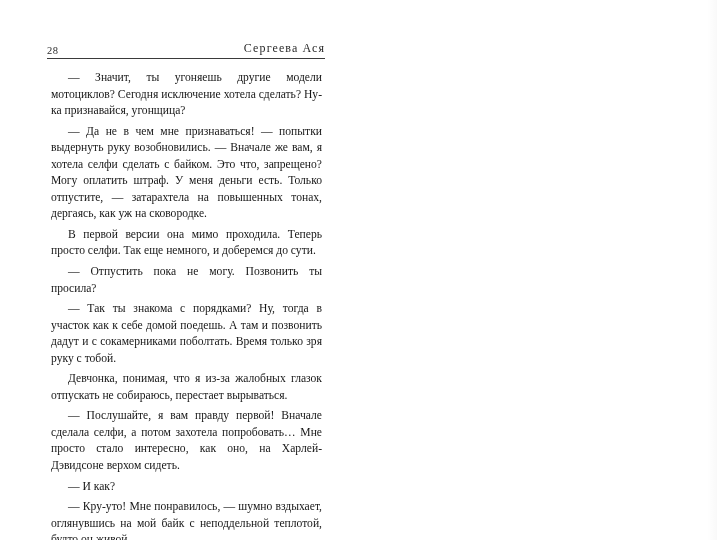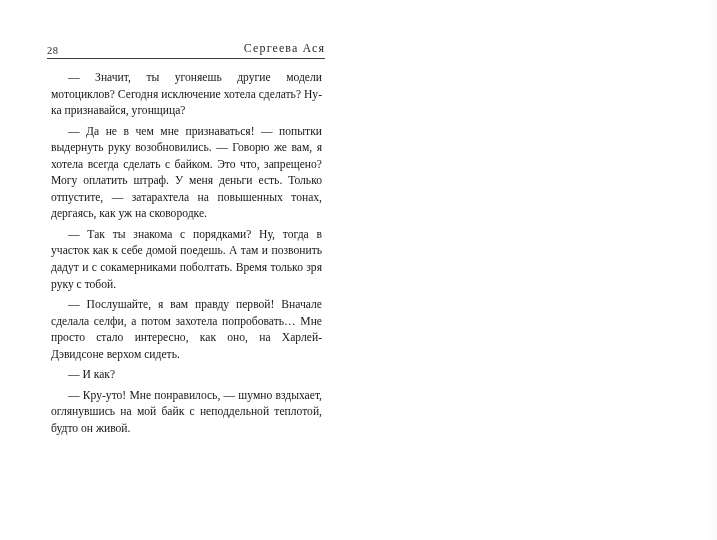--- a/index.html
+++ b/index.html
@@ -109,22 +109,25 @@
 
     <div class="running-head">
       <span class="folio">28</span>
       <span class="head-title">Сергеева Ася</span>
     </div>
 
     <div class="head-rule"></div>
 
     <div class="textblock">
       <p>— Значит, ты угоняешь другие модели мотоциклов? Сегодня исключение хотела сделать? Ну-ка признавайся, угонщица?</p>
-      <p>— Да не в чем мне признаваться! — попытки выдернуть руку возобновились. — Говорю же вам, я хотела всегда сделать с байком. Это что, запрещено? Могу оплатить штраф. У меня деньги есть. Только отпустите, — затарахтела на повышенных тонах, дергаясь, как уж на сковородке.</p>
+      <p>— Да не в чем мне признаваться! — попытки выдернуть руку возобновились. — Вначале же вам, я хотела селфи сделать с байком. Это что, запрещено? Могу оплатить штраф. У меня деньги есть. Только отпустите, — затарахтела на повышенных тонах, дергаясь, как уж на сковородке.</p>
+      <p>В первой версии она мимо проходила. Теперь просто селфи. Так еще немного, и доберемся до сути.</p>
+      <p>— Отпустить пока не могу. Позвонить ты просила?</p>
       <p>— Так ты знакома с порядками? Ну, тогда в участок как к себе домой поедешь. А там и позвонить дадут и с сокамерниками поболтать. Время только зря руку с тобой.</p>
+      <p>Девчонка, понимая, что я из-за жалобных глазок отпускать не собираюсь, перестает вырываться.</p>
       <p>— Послушайте, я вам правду первой! Вначале сделала селфи, а потом захотела попробовать… Мне просто стало интересно, как оно, на Харлей-Дэвидсоне верхом сидеть.</p>
       <p>— И как?</p>
       <p>— Кру-уто! Мне понравилось, — шумно вздыхает, оглянувшись на мой байк с неподдельной теплотой, будто он живой.</p>
 
     </div>
   </div>
 
   <div class="page page-right">
 
     

